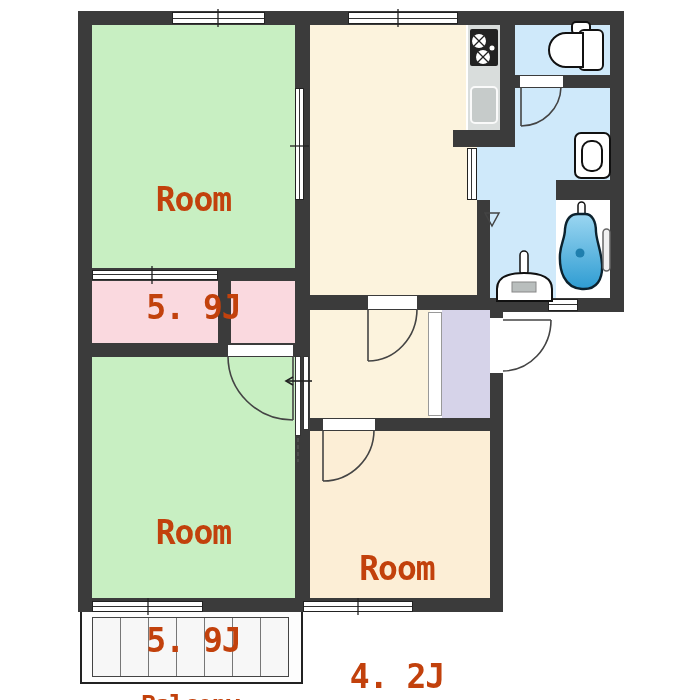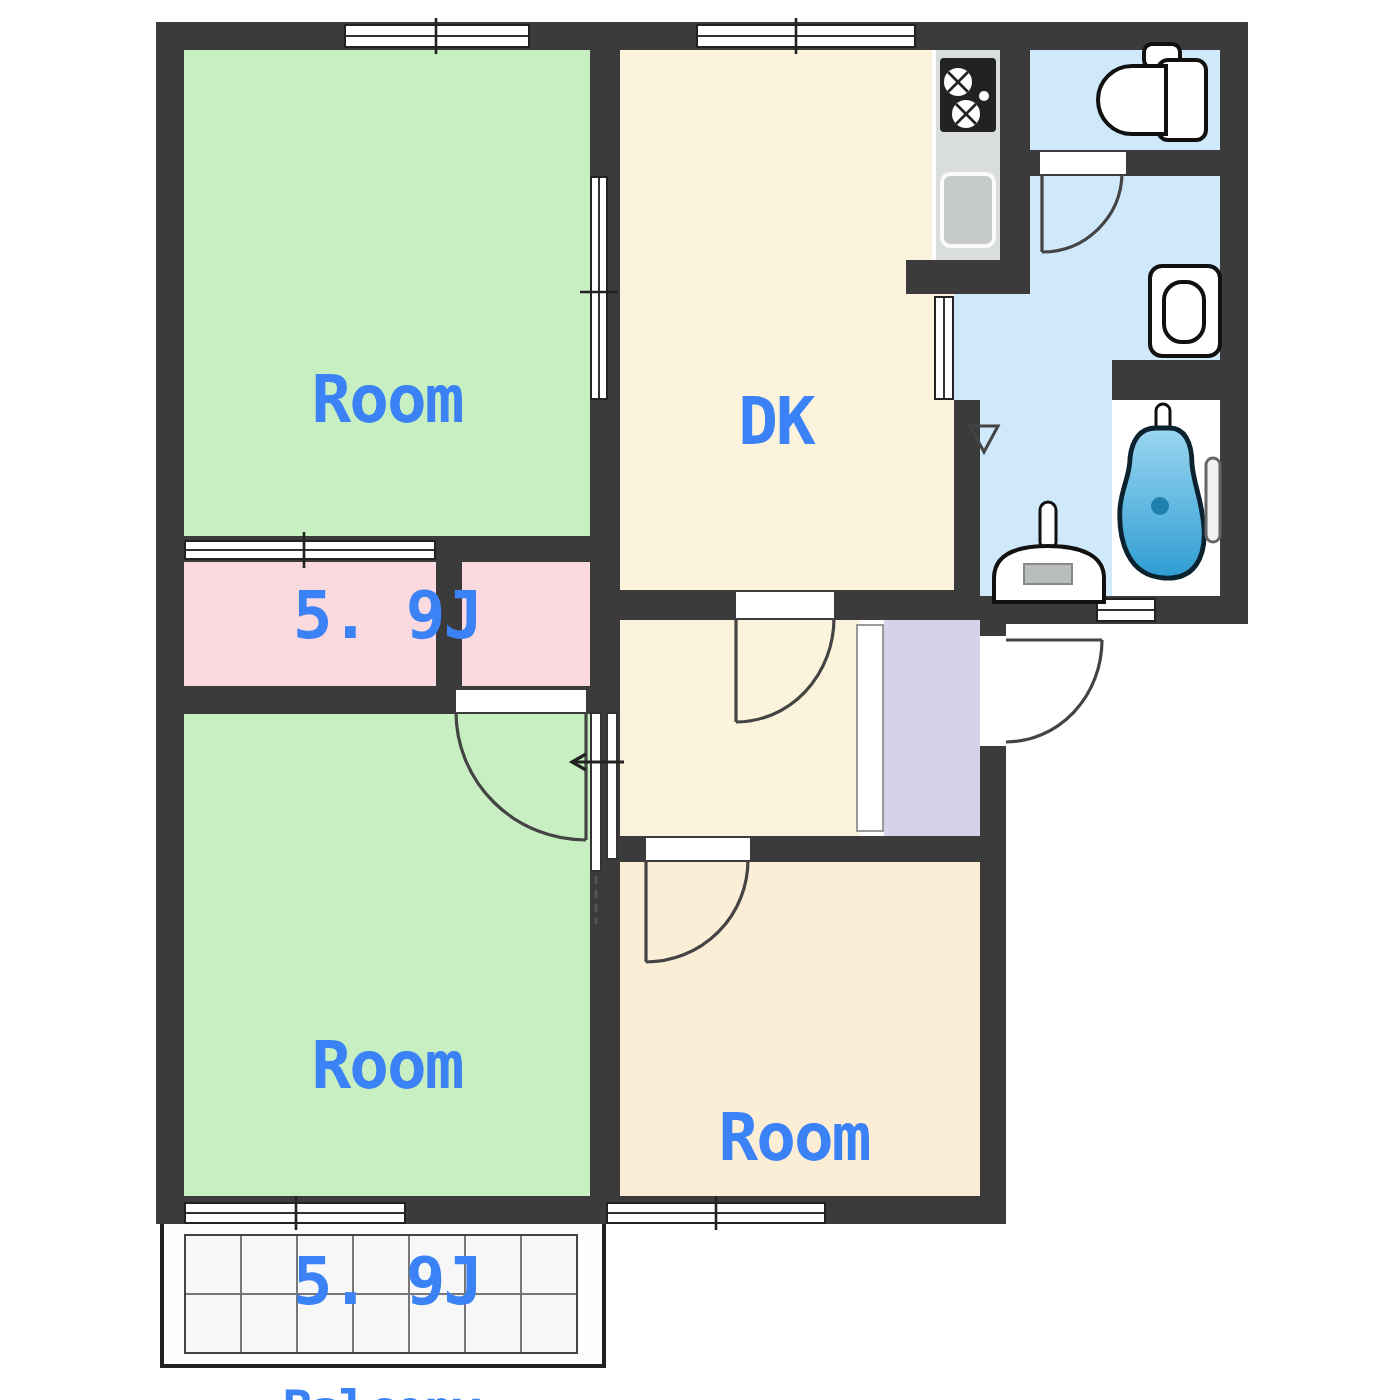--- a/index.html
+++ b/index.html
@@ -6,21 +6,21 @@
   .plan{position:relative;width:700px;height:700px;background:#fff;overflow:hidden;
         font-family:"DejaVu Sans Mono",monospace;}
   .room,.wall,.win,.gap,.misc{position:absolute;box-sizing:border-box;}
   .wall{background:#3b3b3b;}
   .winh{background:#fff;border:1px solid #222;
         background-image:linear-gradient(to bottom,transparent calc(50% - .5px),#333 calc(50% - .5px),#333 calc(50% + .5px),transparent calc(50% + .5px));}
   .winv{background:#fff;border:1px solid #222;
         background-image:linear-gradient(to right,transparent calc(50% - .5px),#333 calc(50% - .5px),#333 calc(50% + .5px),transparent calc(50% + .5px));}
   .winp{background:#fff;border:1px solid #333;}
   .gap{background:#fff;}
-  .lbl{position:absolute;color:#3b82f6;font-weight:600;font-size:33px;line-height:36px;
+  .lbl{position:absolute;color:#c2410c;font-weight:600;font-size:33px;line-height:36px;
        text-align:center;letter-spacing:-1px;white-space:pre;}
   .lbl span{display:block;}
   .balcony-outer{background:#fdfdfd;border:2px solid #222;}
   .balcony-grid{background:#f7f7f7;border:1px solid #444;
     background-image:
       linear-gradient(to bottom,transparent calc(50% - .5px),#777 calc(50% - .5px),#777 calc(50% + .5px),transparent calc(50% + .5px)),
       repeating-linear-gradient(to right,transparent 0 27px,#777 27px 28px);}
   .counter{background:#d9dddc;border-left:2px solid #fff;border-bottom:2px solid #fff;}
   .strip-plain{background:#fff;border:1px solid #999;}
   svg.overlay{position:absolute;left:0;top:0;pointer-events:none;}
@@ -80,28 +80,28 @@
   <div class="gap" style="left:490px;top:318px;width:13px;height:55px;"></div>
   <div class="gap" style="left:323px;top:419px;width:52px;height:11px;"></div>
   <div class="win winh" style="left:92px;top:601px;width:111px;height:11px;"></div>
   <div class="win winh" style="left:303px;top:601px;width:110px;height:11px;"></div>
 
   <div class="lbl" style="left:92px;top:110px;width:203px;">
     <span>Room</span>
     <span>5. 9J</span>
   </div>
   <div class="lbl" style="left:310px;top:121px;width:156px;">
-    <span>DK</span>
   </div>
   <div class="lbl" style="left:92px;top:443px;width:203px;">
     <span>Room</span>
     <span>5. 9J</span>
   </div>
   <div class="lbl" style="left:310px;top:479px;width:174px;">
     <span>Room</span>
+    <span>4. 2J</span>
   </div>
   <div class="lbl" style="left:92px;top:635px;width:197px;font-size:25px;line-height:28px;">
     <span>Balcony</span>
   </div>
 
   <svg class="overlay" width="700" height="700" viewBox="0 0 700 700">
     <defs>
       <linearGradient id="tubGrad" x1="0" y1="0" x2="0" y2="1">
         <stop offset="0" stop-color="#9bd6f1"></stop>
           <stop offset="1" stop-color="#2e9cd2"></stop>

